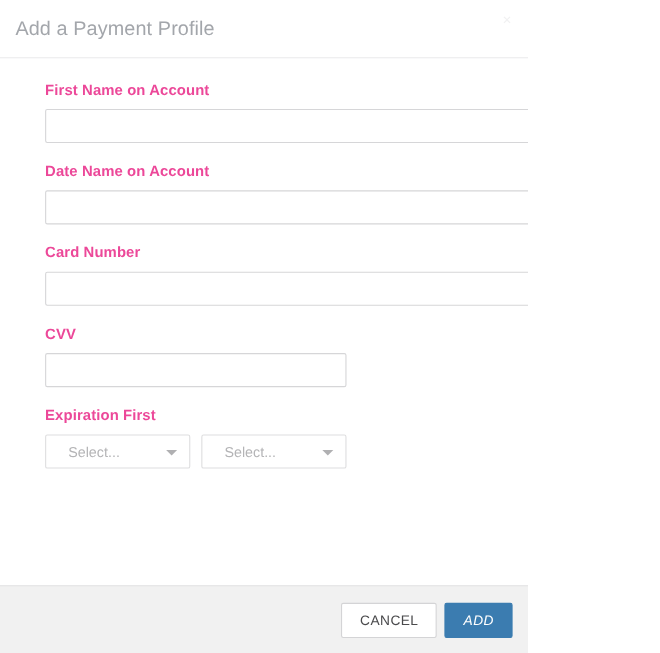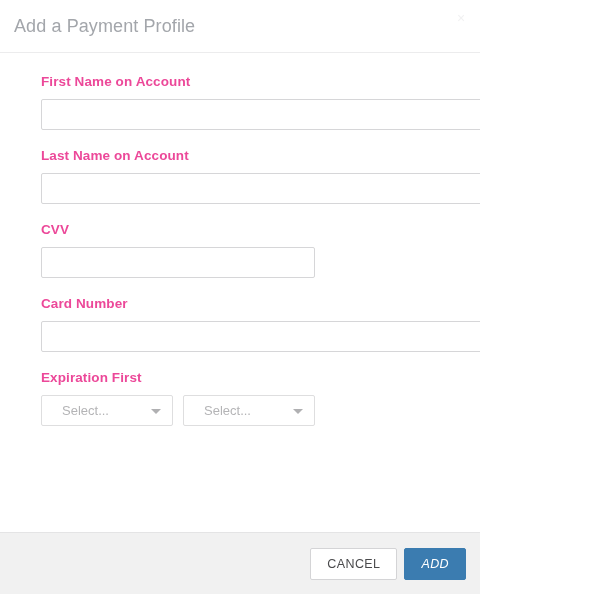--- a/index.html
+++ b/index.html
@@ -174,32 +174,32 @@
   </div>
 
   <div class="modal-body">
 
     <div class="field-group">
       <label class="field-label">First Name on Account</label>
       <input class="text-input wide" type="text" placeholder="" style="">
     </div>
 
     <div class="field-group">
-      <label class="field-label">Last Name on Account</label>
+      <label class="field-label">Date Name on Account</label>
+      <input class="text-input wide" type="text" placeholder="" style="">
+    </div>
+
+    <div class="field-group">
+      <label class="field-label">Card Number</label>
       <input class="text-input wide" type="text" placeholder="" style="">
     </div>
 
     <div class="field-group">
       <label class="field-label">CVV</label>
       <input class="text-input narrow" type="text" placeholder="" style="">
-    </div>
-
-    <div class="field-group">
-      <label class="field-label">Card Number</label>
-      <input class="text-input wide" type="text" placeholder="" style="">
     </div>
 
     <div class="field-group">
       <label class="field-label">Expiration First</label>
       <div class="select-row">
         <div class="select-box">
           <span class="select-value">Select...</span>
           <span class="select-caret"></span>
         </div>
         <div class="select-box">

